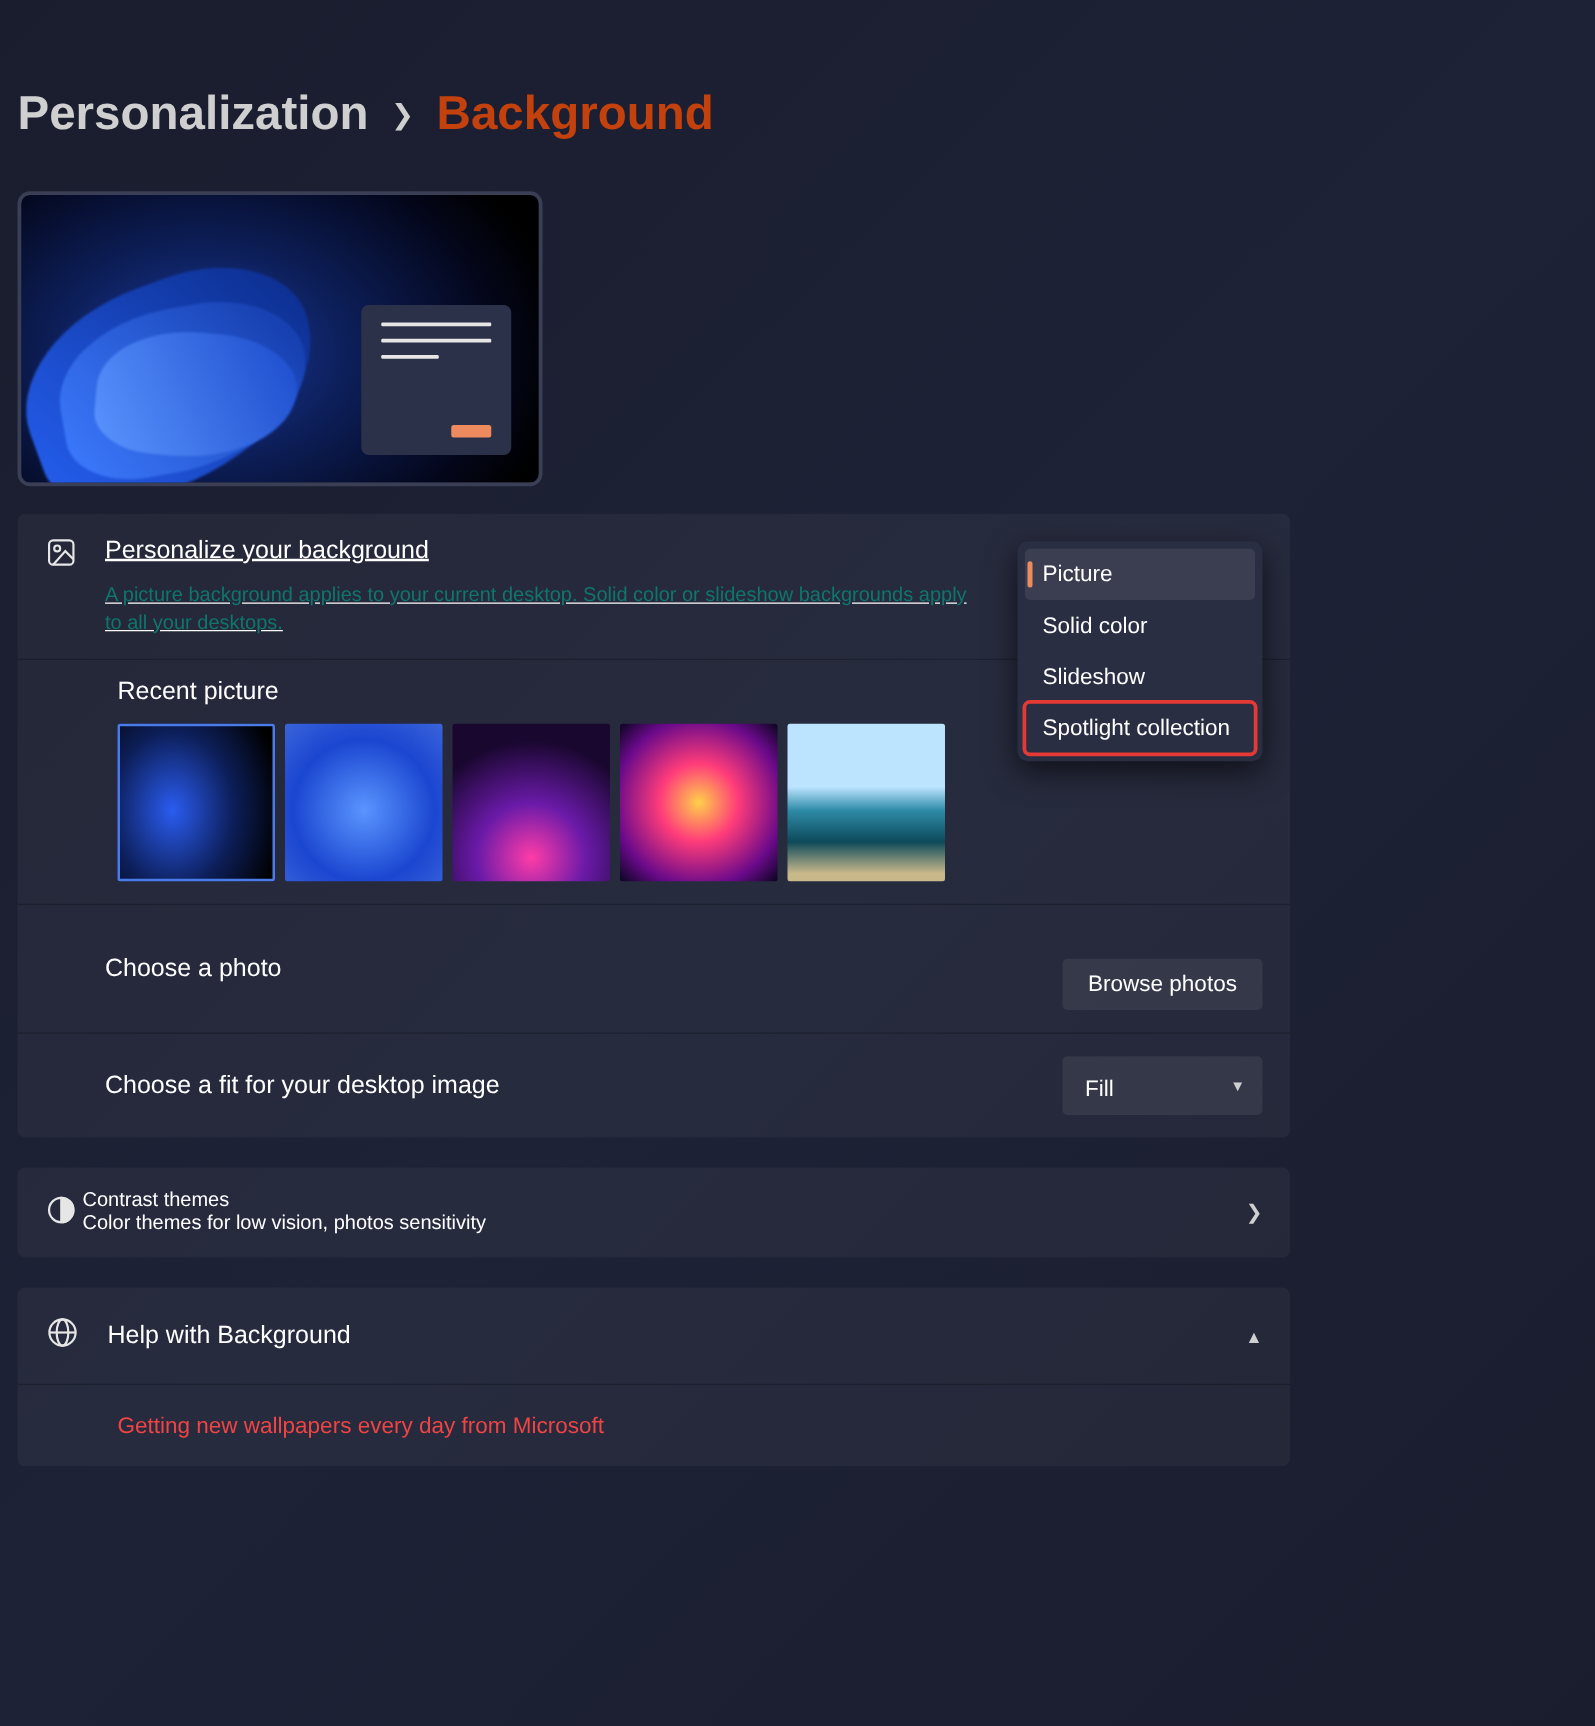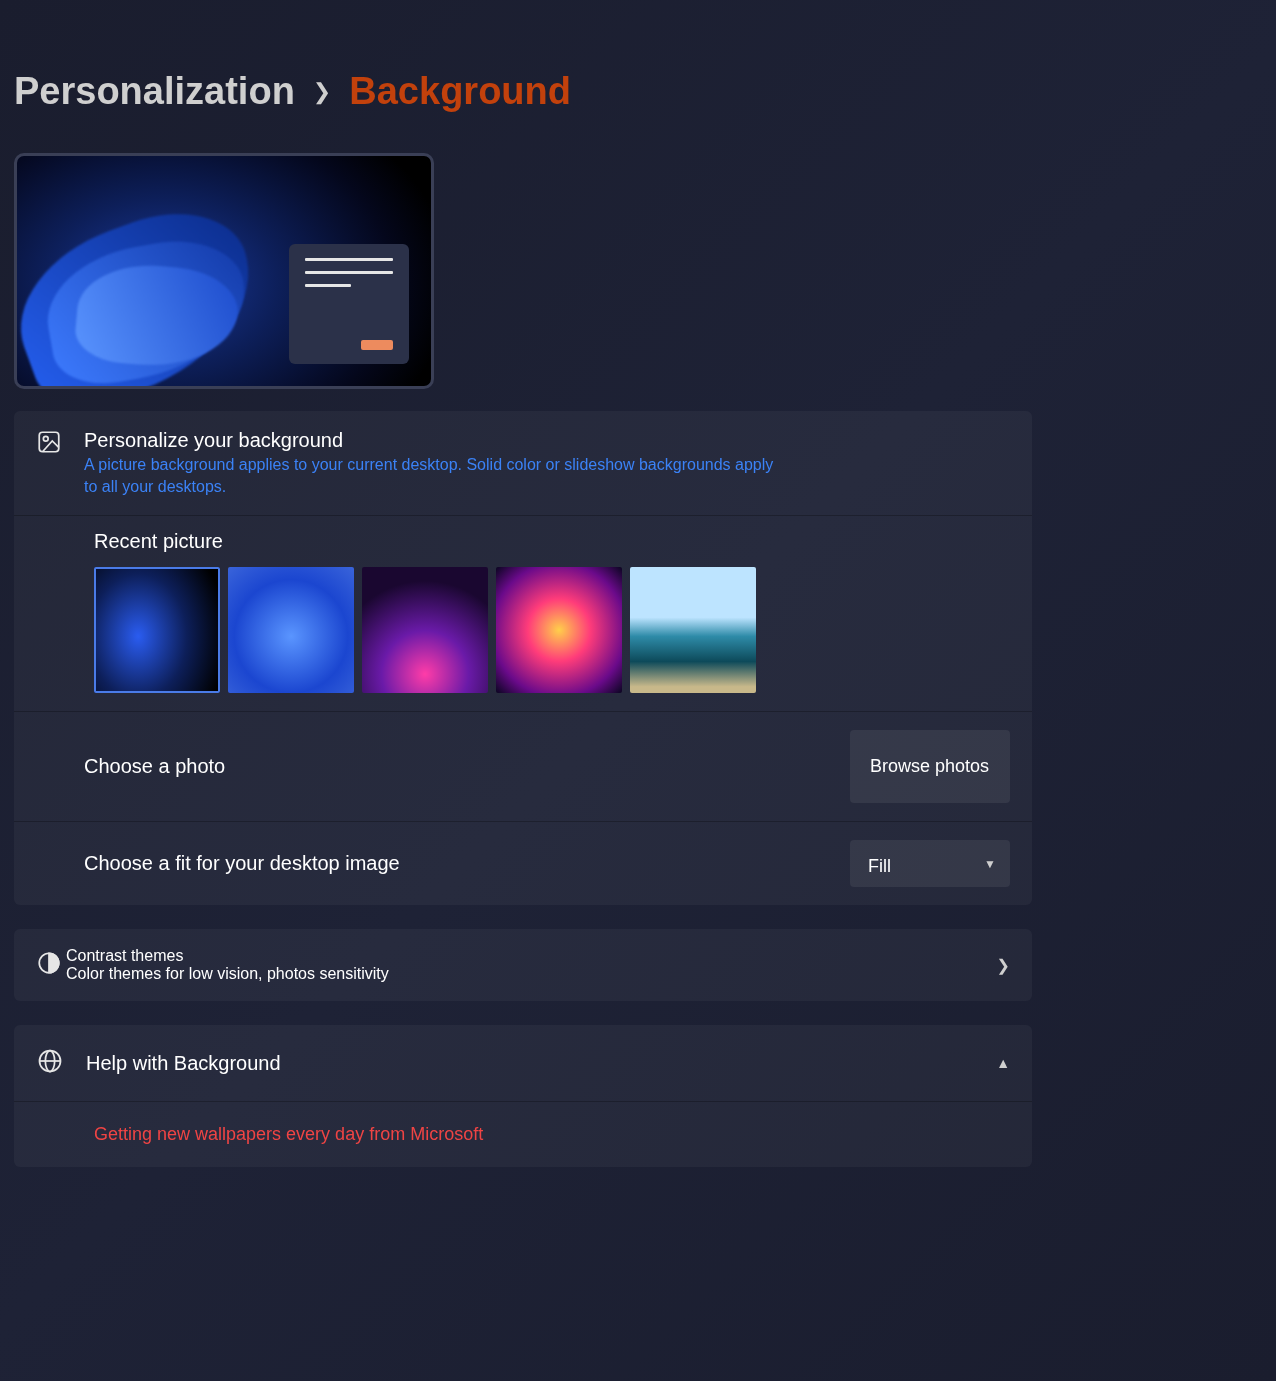--- a/index.html
+++ b/index.html
@@ -73,21 +73,21 @@
     align-items: center;
     padding: 18px 22px;
     border-bottom: 1px solid rgba(0,0,0,0.25);
     gap: 22px;
     position: relative;
   }
   .row:last-child { border-bottom: none; }
   .row .icon { flex: 0 0 26px; display:flex; align-items:center; justify-content:center; color:#e6e6e6; }
   .row .texts { flex: 1; }
   .row .texts .title { font-size: 20px; color: #ffffff; }
-  .row .texts .sub { font-size: 16px; color: #3b82f6; margin-top: 2px; line-height: 1.35; max-width: 700px;}
+  .row .texts .sub { font-size: 16px; color: #0f766e; margin-top: 14px; line-height: 1.35; max-width: 700px;}
   .row .trailing { display:flex; align-items:center; gap:12px;}
 
   .thumbs { display:flex; gap:8px; padding: 0 0 12px 58px; }
   .thumb { width: 126px; height: 126px; border-radius: 2px; background:#222; flex-shrink:0;}
   .thumb.selected { outline: 2px solid #4a7be8; outline-offset: -2px; }
   .t0{ background: radial-gradient(ellipse 70% 90% at 35% 55%, #2a5cf0 0%, #0d1f5a 55%, #000 100%);}
   .t1{ background: radial-gradient(ellipse 90% 90% at 50% 55%, #5a95ff 0%, #1b46d0 50%, #4a74e0 100%);}
   .t2{ background: radial-gradient(circle at 50% 85%, #ff3ca8 0%, #6a1aa8 35%, #1a0730 75%); }
   .t3{ background: radial-gradient(circle at 50% 50%, #ffcf4a 0%, #ff3c7a 35%, #6a0a8a 75%, #0a0520 100%);}
   .t4{ background: linear-gradient(#bde4ff 0%, #bde4ff 40%, #2e8ba8 55%, #0d4a5a 75%, #c8b88a 95%);}
@@ -117,27 +117,28 @@
     width:4px; background:#ed8b5e; border-radius:2px;
   }
   .menu-item.highlighted {
     outline: 3px solid #e53935;
     outline-offset: -1px;
   }
 
   .btn {
     background: rgba(255,255,255,0.07);
     border: none;
-    padding: 26px 20px;
+    padding: 10px 20px;
     color: #ffffff;
     font-size: 18px;
     border-radius: 4px;
     cursor: pointer;
     min-width: 160px;
-    text-align: left;
+    text-align: center;
+    margin-top: 25px;
   }
   .select-btn {
     background: rgba(255,255,255,0.07);
     border: none;
     padding: 16px 46px 10px 18px;
     color: #ffffff;
     font-size: 18px;
     border-radius: 4px;
     cursor: pointer;
     min-width: 160px;
@@ -201,31 +202,37 @@
       <div class="preview-lines">
           <div></div>
           <div></div>
           <div></div>
         </div>
       <div class="preview-btn"></div>
     </div>
   </div>
 
   <div class="panel">
-    <div class="row" style="align-items:flex-start;">
+    <div class="row" style="align-items:flex-start;text-decoration:underline;">
       <div class="icon">
         <svg class="img-icon-svg" viewBox="0 0 24 24" fill="none" stroke="#e6e6e6" stroke-width="1.6">
           <rect x="3" y="3" width="18" height="18" rx="3"></rect>
           <circle cx="9" cy="9" r="2.2"></circle>
           <path d="M21 17l-6-6-9 10"></path>
         </svg>
       </div>
       <div class="texts">
         <div class="title">Personalize your background</div>
         <div class="sub">A picture background applies to your current desktop. Solid color or slideshow backgrounds apply to all your desktops.</div>
+      </div>
+      <div class="dropdown-flyout">
+        <div class="menu-item selected">Picture</div>
+        <div class="menu-item">Solid color</div>
+        <div class="menu-item">Slideshow</div>
+        <div class="menu-item highlighted">Spotlight collection</div>
       </div>
     </div>
 
     <div class="recent-block" style="border-bottom:1px solid rgba(0,0,0,0.25);">
       <div class="recent-title">Recent picture</div>
       <div class="thumbs" style="padding-left:80px; padding-bottom:18px;">
         <div class="thumb t0 selected"></div>
         <div class="thumb t1"></div>
         <div class="thumb t2"></div>
         <div class="thumb t3"></div>

